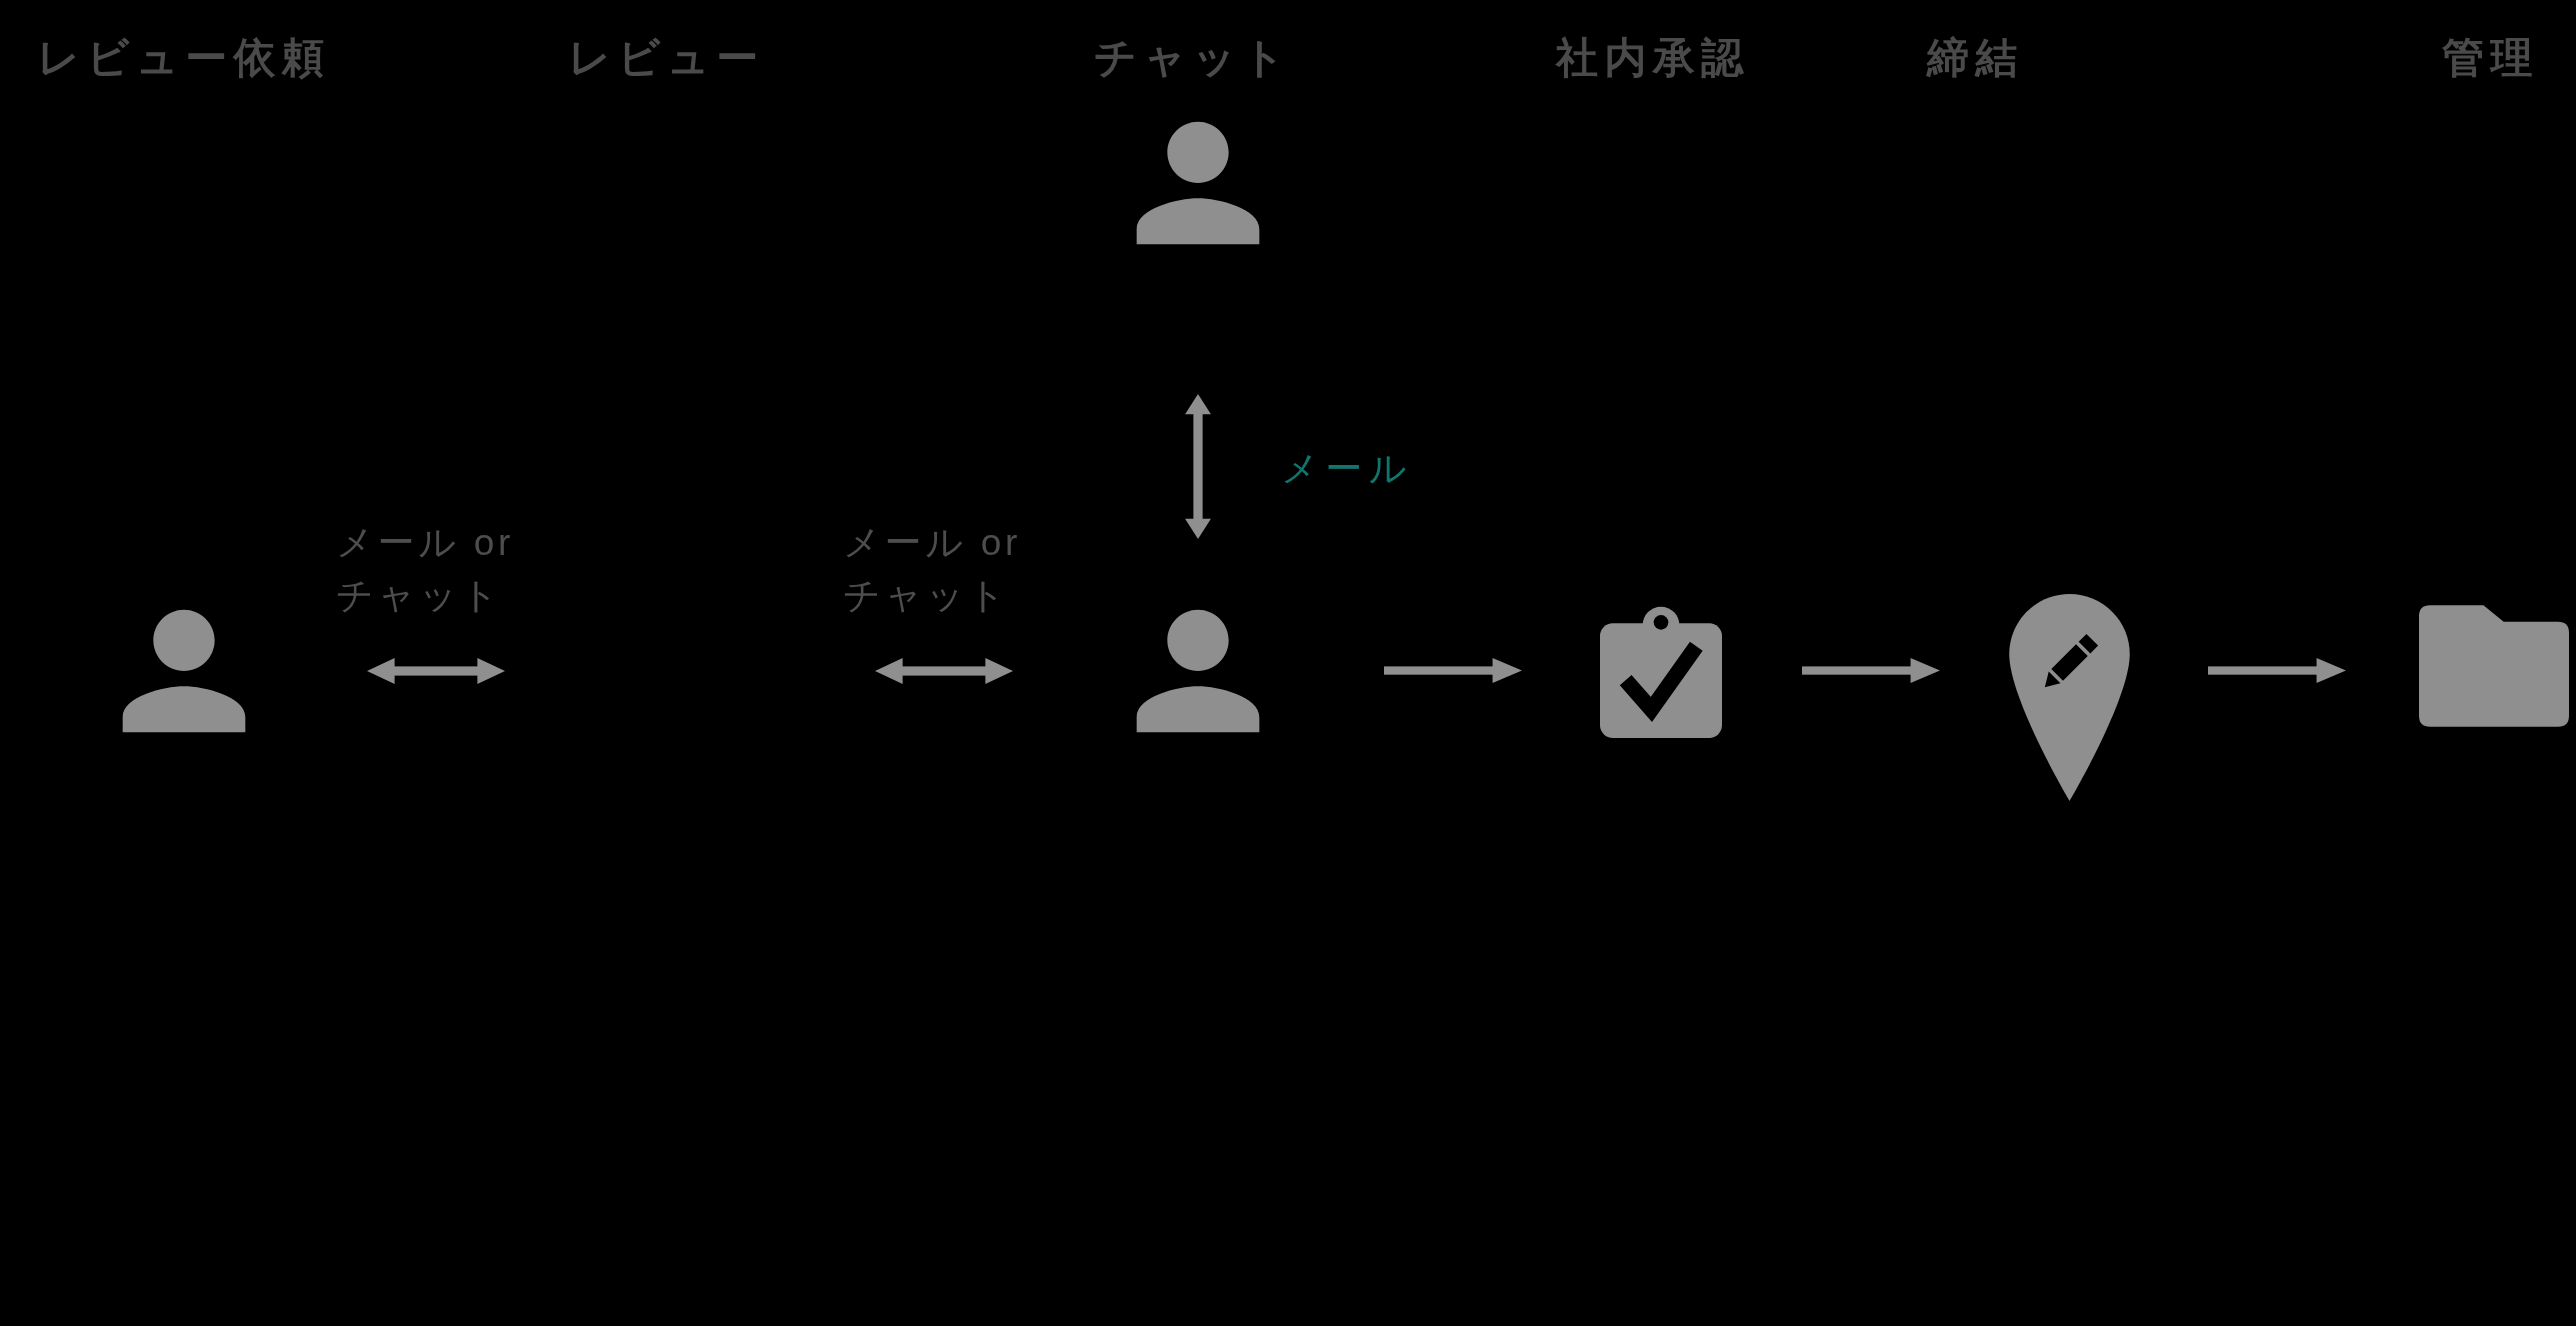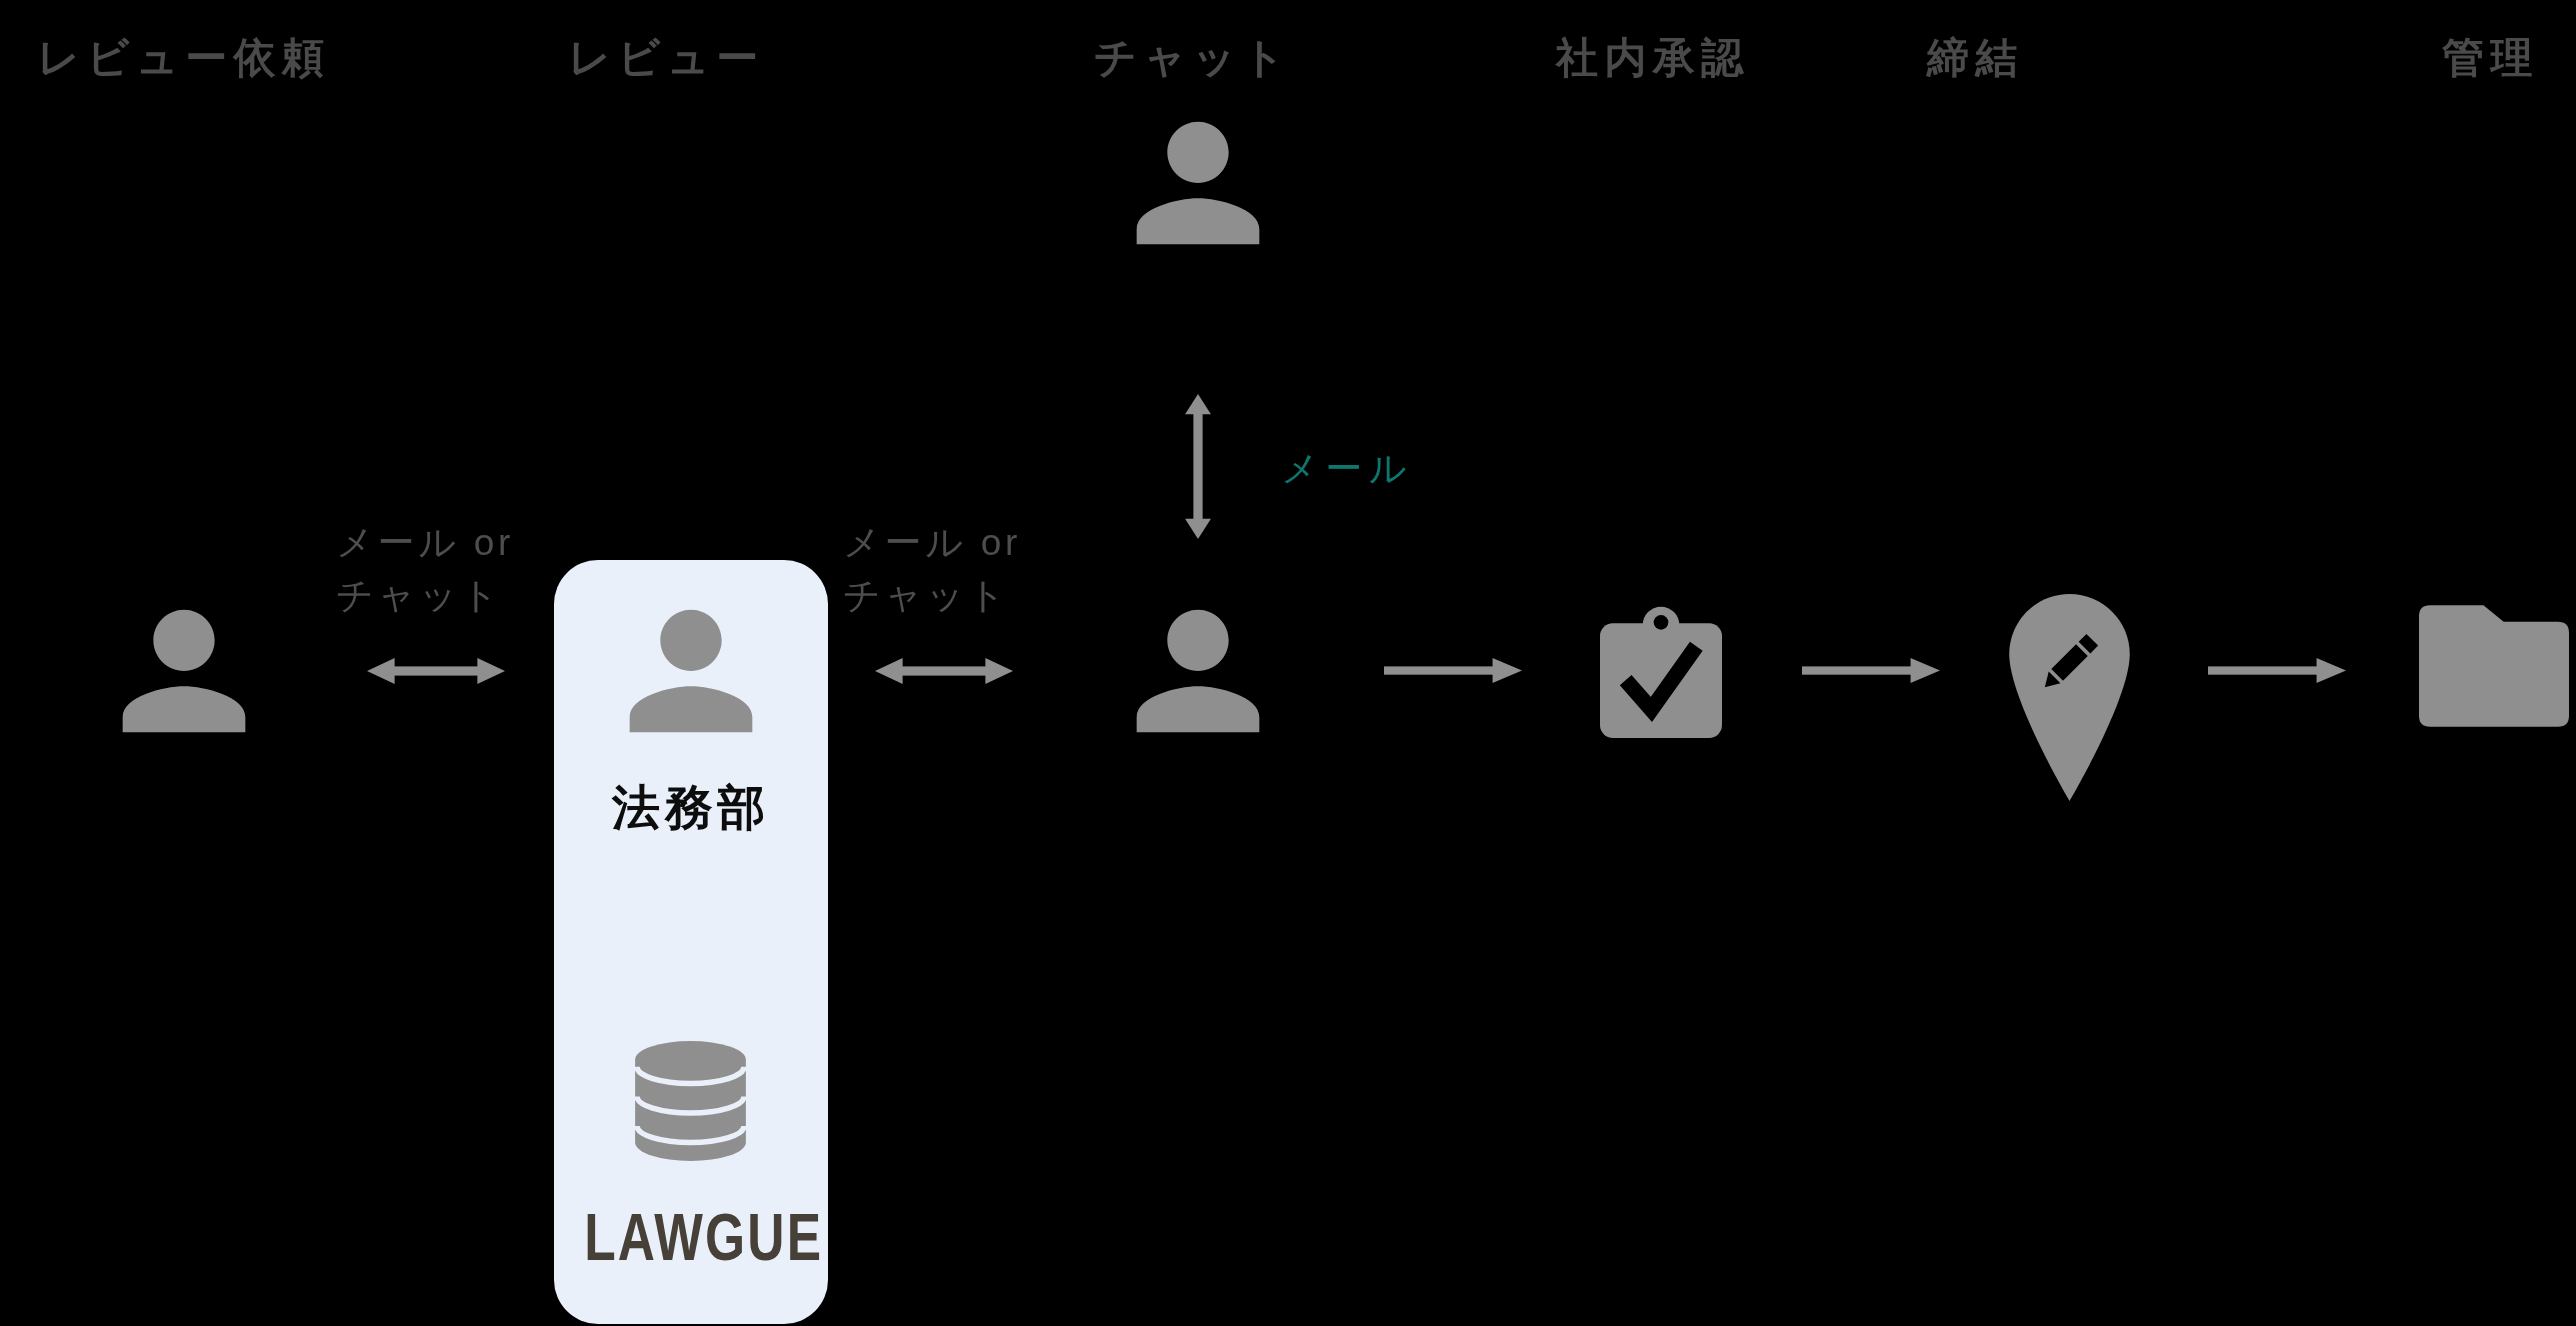--- a/index.html
+++ b/index.html
@@ -58,33 +58,20 @@
     <polygon fill="#8f8f8f" points="0,15 30,1 30,29"></polygon>
     <polygon fill="#8f8f8f" points="150,15 120,1 120,29"></polygon>
     <rect fill="#8f8f8f" x="26" y="10" width="98" height="10"></rect>
   </svg>
 
   <div class="channel-label" style="left:336px">
     <div>メール or</div>
     <div>チャット</div>
   </div>
 
-  <div class="lawgue-box">
-    <svg class="abs" style="left:45px;top:19.3px" width="184" height="184" viewBox="0 0 24 24" aria-label="legal member">
-      <path fill="#8f8f8f" d="M12 12c2.21 0 4-1.79 4-4s-1.79-4-4-4-4 1.79-4 4 1.79 4 4 4zm0 2c-2.67 0-8 1.34-8 4v2h16v-2c0-2.66-5.33-4-8-4z"></path>
-    </svg>
-    <div class="dept-label">法務部</div>
-    <svg class="abs" style="left:81px;top:481px" width="111" height="120" viewBox="0 0 120 130">
-      <path fill="#8f8f8f" d="M0,20 A60,20 0 0 1 120,20 L120,110 A60,20 0 0 1 0,110 Z"></path>
-      <path fill="none" stroke="#e9f0fa" stroke-width="6" d="M2,28 A58,18 0 0 0 118,28"></path>
-      <path fill="none" stroke="#e9f0fa" stroke-width="6" d="M2,60 A58,18 0 0 0 118,60"></path>
-      <path fill="none" stroke="#e9f0fa" stroke-width="6" d="M2,92 A58,18 0 0 0 118,92"></path>
-    </svg>
-    <div class="logo-text">LAWGUE</div>
-  </div>
 
   <svg class="abs" style="left:875px;top:657px" width="138" height="28" viewBox="0 0 150 30">
     <polygon fill="#8f8f8f" points="0,15 30,1 30,29"></polygon>
     <polygon fill="#8f8f8f" points="150,15 120,1 120,29"></polygon>
     <rect fill="#8f8f8f" x="26" y="10" width="98" height="10"></rect>
   </svg>
 
   <div class="channel-label" style="left:843px">
     <div>メール or</div>
     <div>チャット</div>

